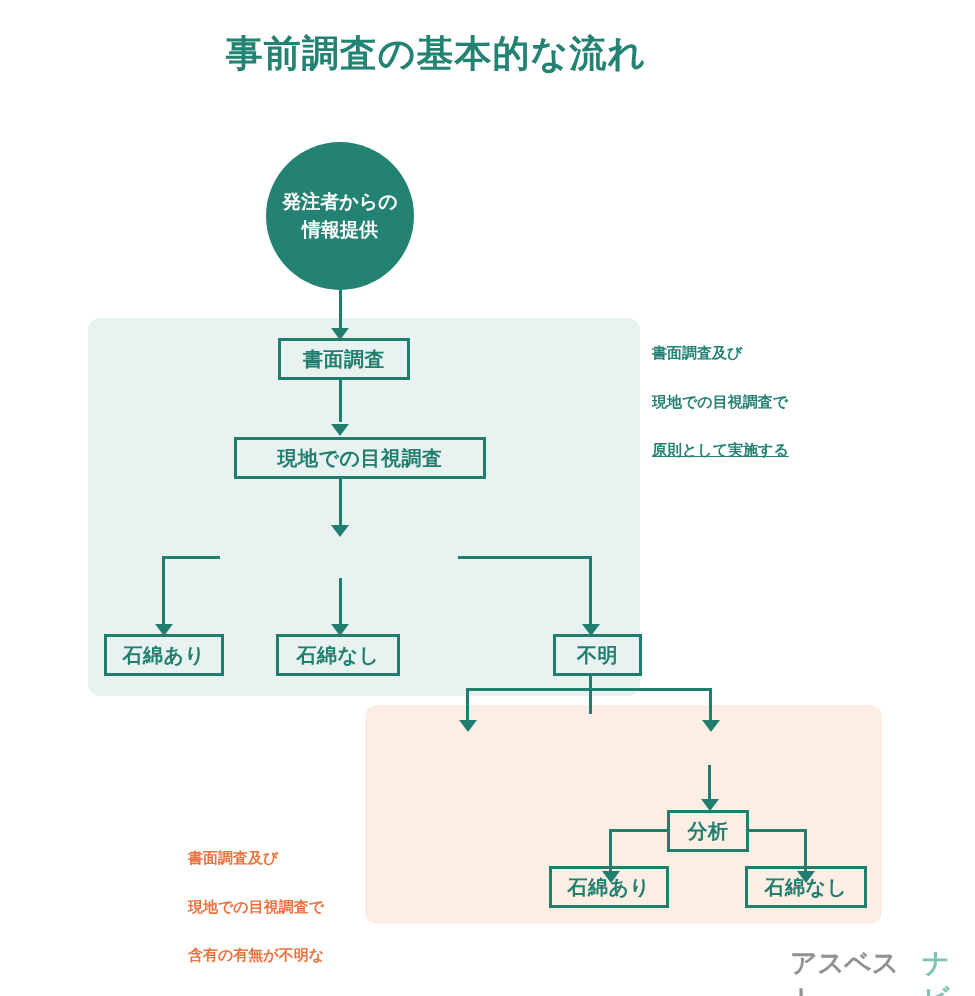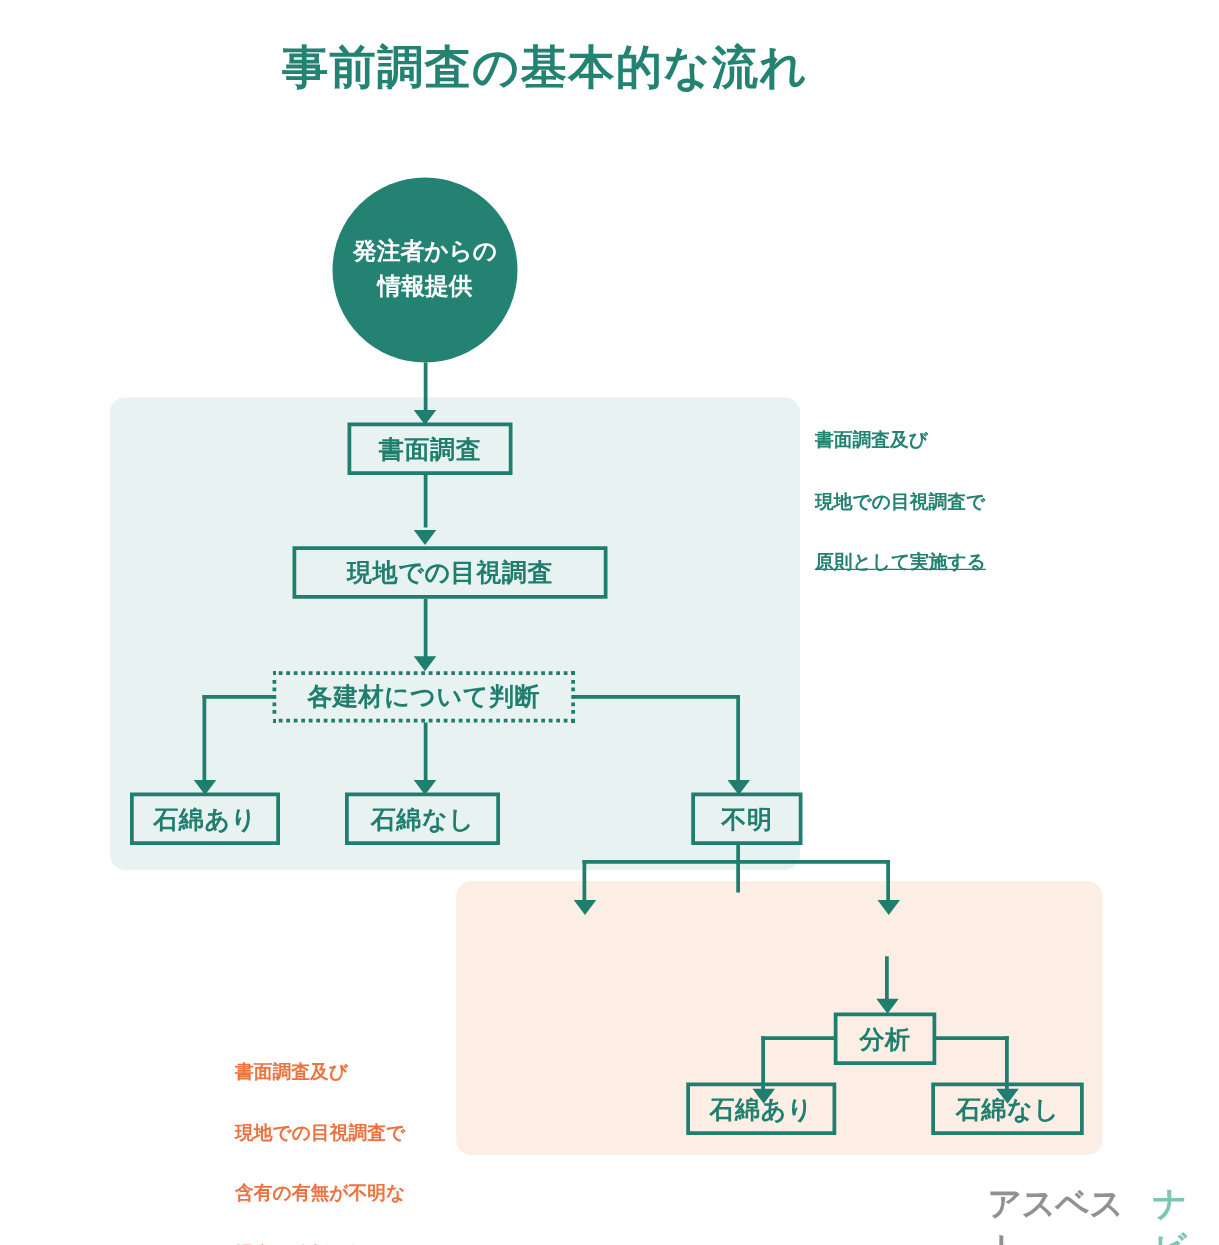--- a/index.html
+++ b/index.html
@@ -154,21 +154,20 @@
   <div class="box" style="left:278px; top:338px; width:132px; height:42px;">書面調査</div>
 
   <div class="vline" style="left:338.5px; top:380px; height:42px;"></div>
   <div class="arrowhead" style="left:331px; top:424px;"></div>
 
   <div class="box" style="left:234px; top:437px; width:252px; height:42px;">現地での目視調査</div>
 
   <div class="vline" style="left:338.5px; top:479px; height:48px;"></div>
   <div class="arrowhead" style="left:331px; top:525px;"></div>
 
-  <div class="box box-dotted" style="left:218px; top:537px; width:242px; height:41px;">各建材について判断</div>
 
   <div class="hline" style="left:162px; top:556px; width:58px;"></div>
   <div class="vline" style="left:162px; top:556px; height:72px;"></div>
   <div class="arrowhead" style="left:154.5px; top:624px;"></div>
 
   <div class="vline" style="left:338.5px; top:578px; height:50px;"></div>
   <div class="arrowhead" style="left:331px; top:624px;"></div>
 
   <div class="hline" style="left:458px; top:556px; width:134px;"></div>
   <div class="vline" style="left:589px; top:556px; height:72px;"></div>

